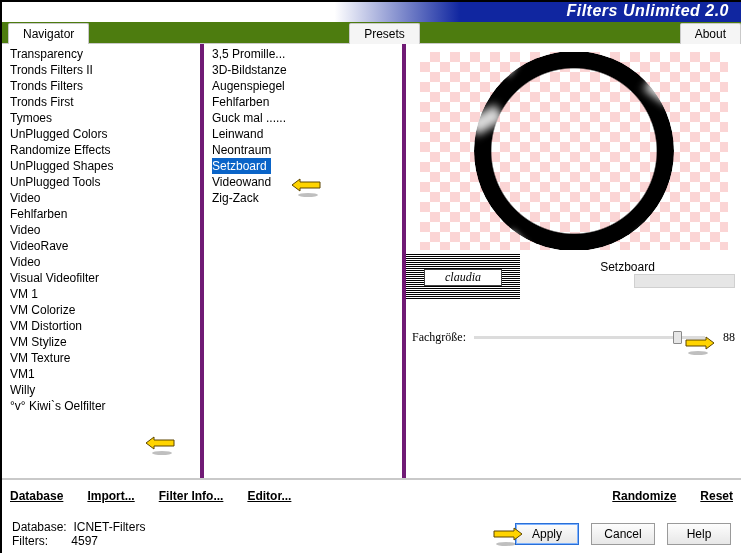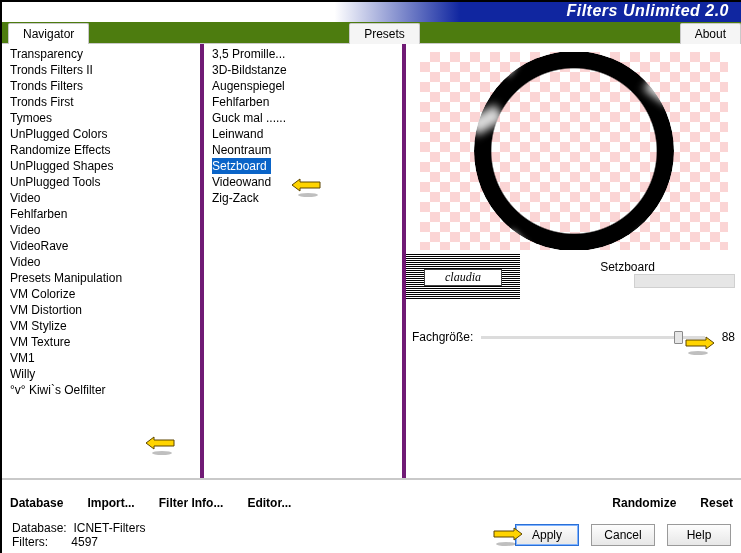--- a/index.html
+++ b/index.html
@@ -81,24 +81,24 @@
     position: relative;
   }
   .list-item.selected {
     background:#0a64c8; color:#fff;
     display:inline-block; padding-right:4px;
   }
 
   
   .toolbar {
     border-top:1px solid #c9c9c9;
-    height:32px; display:flex; align-items:flex-start;
-    padding: 16px 8px;
+    height:32px; display:flex; align-items:center;
+    padding: 0 8px;
     gap: 24px;
-    font-weight:bold; font-size:12px;
+    font-weight:bold; font-size:12px;text-decoration:underline;
   }
   .toolbar .spacer { flex:1; }
   .tool-btn { cursor:default; }
 
   
   .preview-wrap {
     width: 308px; height:198px; margin: 4px auto 0 auto;
     overflow: hidden;
     position: relative;
   }
@@ -153,20 +153,21 @@
     flex:1; text-align:center; font-size:12px;
     padding-top:2px;
   }
   .gray-bar { height:14px; background:#e6e6e6; border:1px solid #d0d0d0; margin: 0 0 0 114px;}
 
   .param-row {
     display:flex; align-items:center;
     gap: 8px;
     margin-top: 34px;
     font-size: 12px;
+    font-family: Liberation Serif, serif;
   }
   .slider-track {
     flex:1; height: 3px; background:#dcdcdc; position:relative;
   }
   .slider-thumb {
     position:absolute; top:-5px; left:86%;
     width:9px; height:13px;
     background:#e6e6e6; border:1px solid #8a8a8a;
     border-radius:1px;
   }
@@ -222,21 +223,22 @@
         <div class="list-item">Tymoes</div>
         <div class="list-item">UnPlugged Colors</div>
         <div class="list-item">Randomize Effects</div>
         <div class="list-item">UnPlugged Shapes</div>
         <div class="list-item">UnPlugged Tools</div>
         <div class="list-item">Video</div>
         <div class="list-item">Fehlfarben</div>
         <div class="list-item">Video</div>
         <div class="list-item">VideoRave</div>
         <div class="list-item">Video</div>
-        <div class="list-item">Presets Manipulation</div>
+        <div class="list-item">Visual Videofilter</div>
+        <div class="list-item">VM 1</div>
         <div class="list-item">VM Colorize</div>
         <div class="list-item">VM Distortion</div>
         <div class="list-item">VM Stylize</div>
         <div class="list-item">VM Texture</div>
         <div class="list-item">VM1</div>
         <div class="list-item">Willy</div>
         <div class="list-item">°v° Kiwi`s Oelfilter</div>
       </div>
   </div>
 

